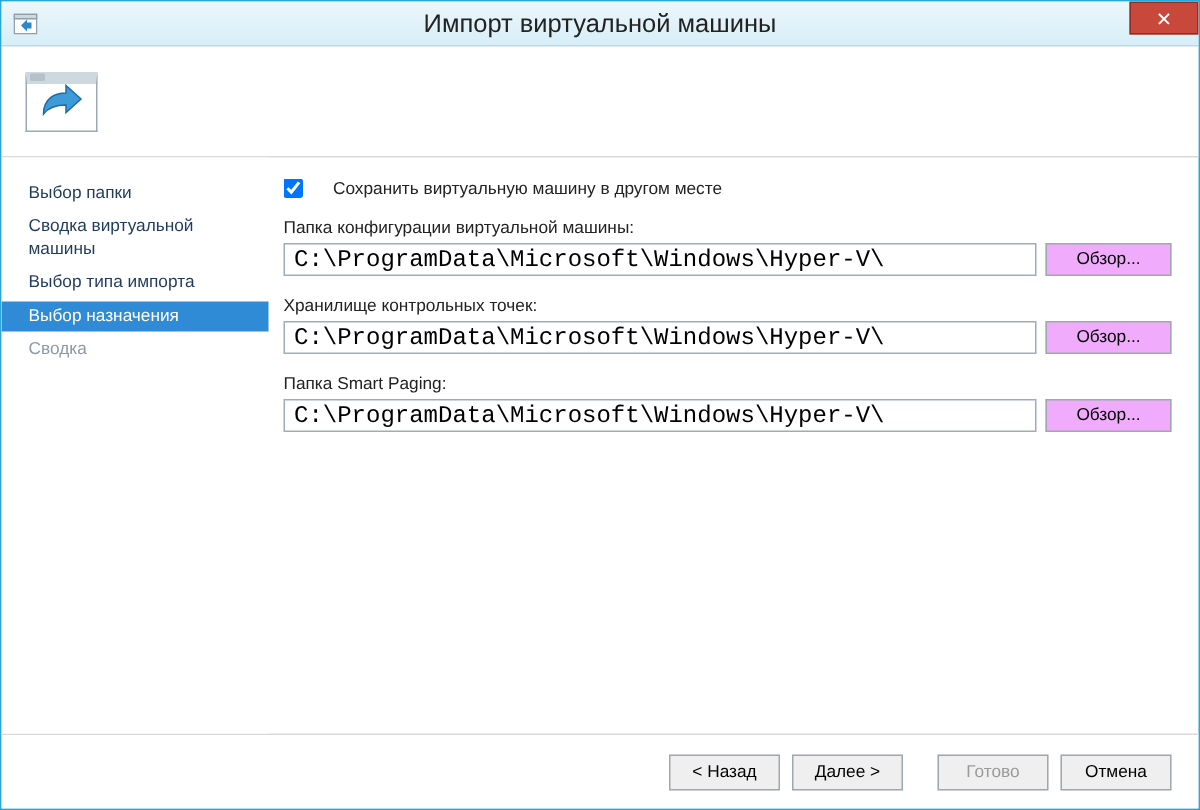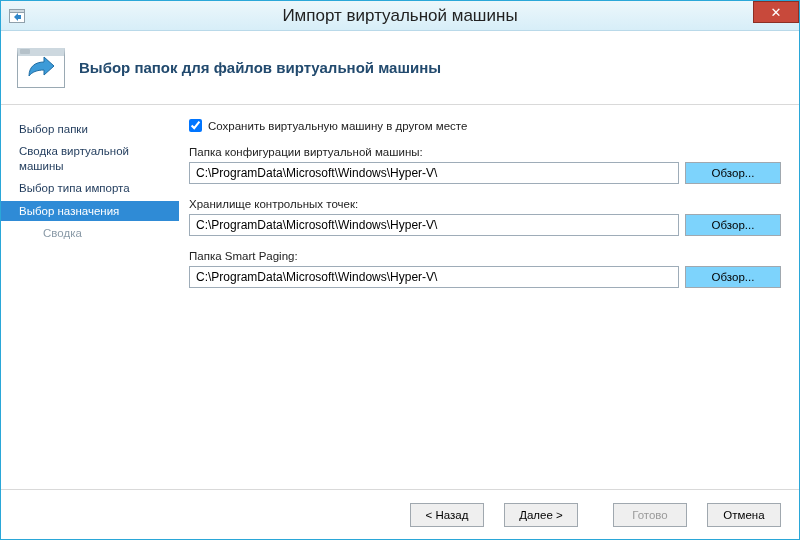--- a/index.html
+++ b/index.html
@@ -100,77 +100,76 @@
     line-height: 1.25;
     cursor: pointer;
     margin-bottom: 2px;
   }
   .sidebar-item.selected {
     background: #2f8bd6;
     color: #fff;
   }
   .sidebar-item.disabled {
     color: #8a9aa7;
-    margin-left: 24px;
   }
 
   .main {
     flex: 1;
     padding: 14px 18px 0 10px;
     font-size: 11.5px;
     color: #222;
   }
   .intro {
     margin-bottom: 12px;
     line-height: 1.35;
   }
   .checkbox-row {
     display: flex;
     align-items: center;
-    gap: 6px;
+    gap: 20px;
     margin-bottom: 14px;
   }
   .checkbox-row input[type=checkbox]{
     width: 13px; height: 13px;
   }
 
   .field-label {
     margin-bottom: 4px;
   }
   .path-row {
     display: flex;
     gap: 6px;
     margin-bottom: 14px;
   }
   .path-input {
     flex: 1;
     height: 22px;
     border: 1px solid #9eacb8;
     padding: 0 6px;
-    font-size: 12px;
-    font-family: Liberation Sans, sans-serif;
+    font-size: 16px;
+    font-family: Liberation Mono, monospace;
     background: #fff;
   }
   .browse-btn {
-    width: 96px;
+    width: 84px;
     height: 22px;
     border: 1px solid #a0a8af;
-    background: #7dd3fc;
+    background: #f0abfc;
     font-size: 11.5px;
     cursor: pointer;
   }
 
   .footer {
     height: 50px;
     border-top: 1px solid #d9d9d9;
     display: flex;
     justify-content: flex-end;
     align-items: center;
     padding-right: 18px;
-    gap: 20px;
+    gap: 8px;
     background: #fff;
   }
   .nav-btn {
     min-width: 74px;
     height: 24px;
     border: 1px solid #a0a8af;
     background: #efefef;
     font-size: 11.5px;
     cursor: pointer;
   }
@@ -197,21 +196,20 @@
   </div>
 </div>
 
 <div class="header">
   <div class="header-icon">
     <div class="frame"></div>
     <svg class="arrow" width="30" height="24" viewBox="0 0 30 24">
       <path d="M3 20 C 3 10, 10 6, 18 6 L18 1 L28 10 L18 19 L18 14 C 11 14, 6 16, 3 20 Z" fill="#3d9bd8" stroke="#1f6ca3" stroke-width="1"></path>
     </svg>
   </div>
-  <h1>Выбор папок для файлов виртуальной машины</h1>
 </div>
 
 <div class="body">
 
   <div class="sidebar">
     <div class="sidebar-item">Выбор папки</div>
     <div class="sidebar-item">Сводка виртуальной машины</div>
     <div class="sidebar-item">Выбор типа импорта</div>
     <div class="sidebar-item selected">Выбор назначения</div>
     <div class="sidebar-item disabled">Сводка</div>

